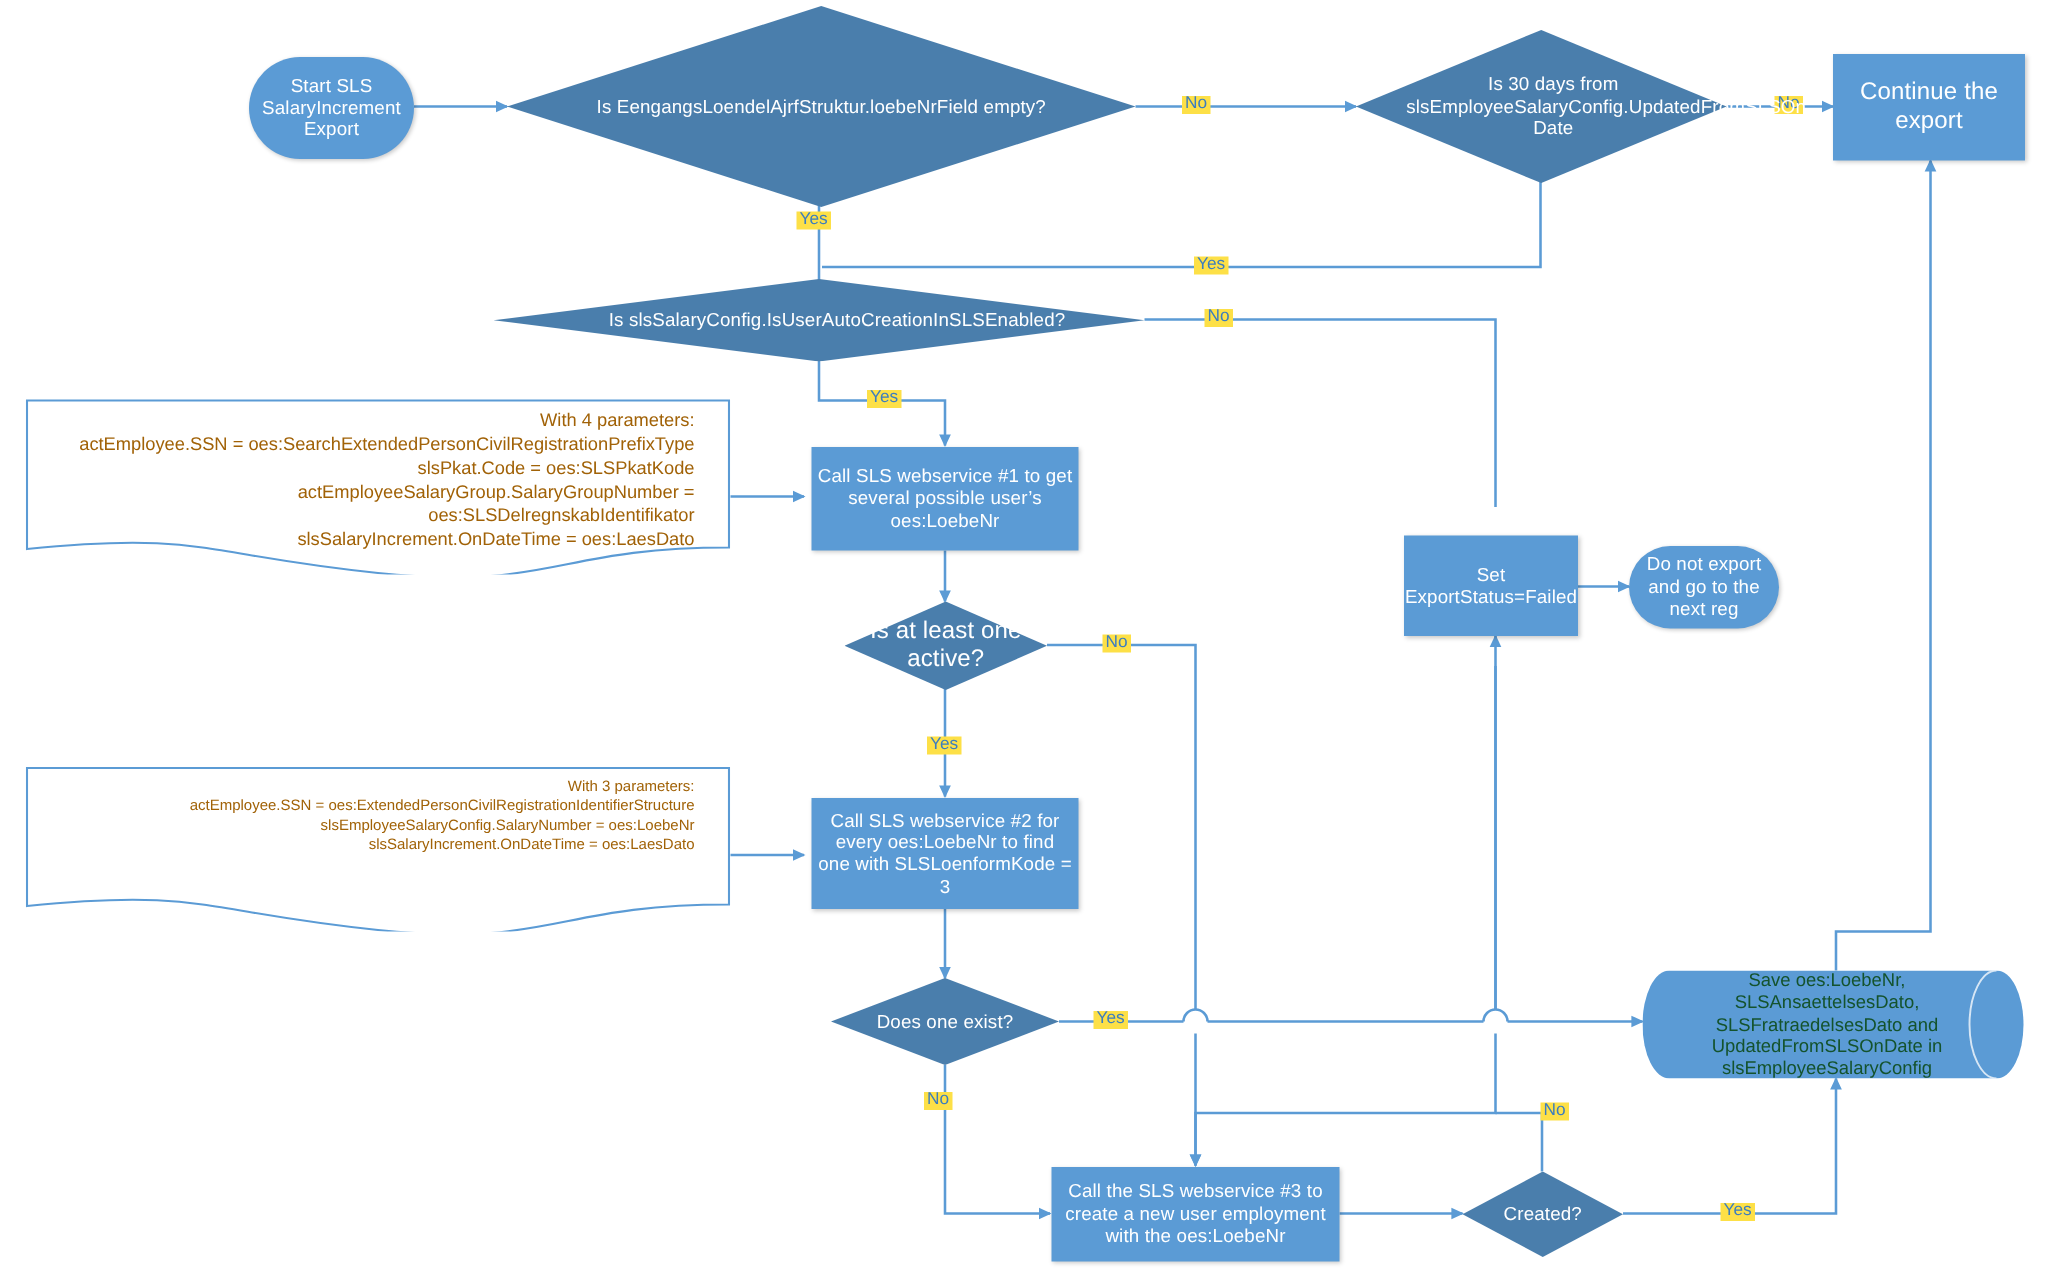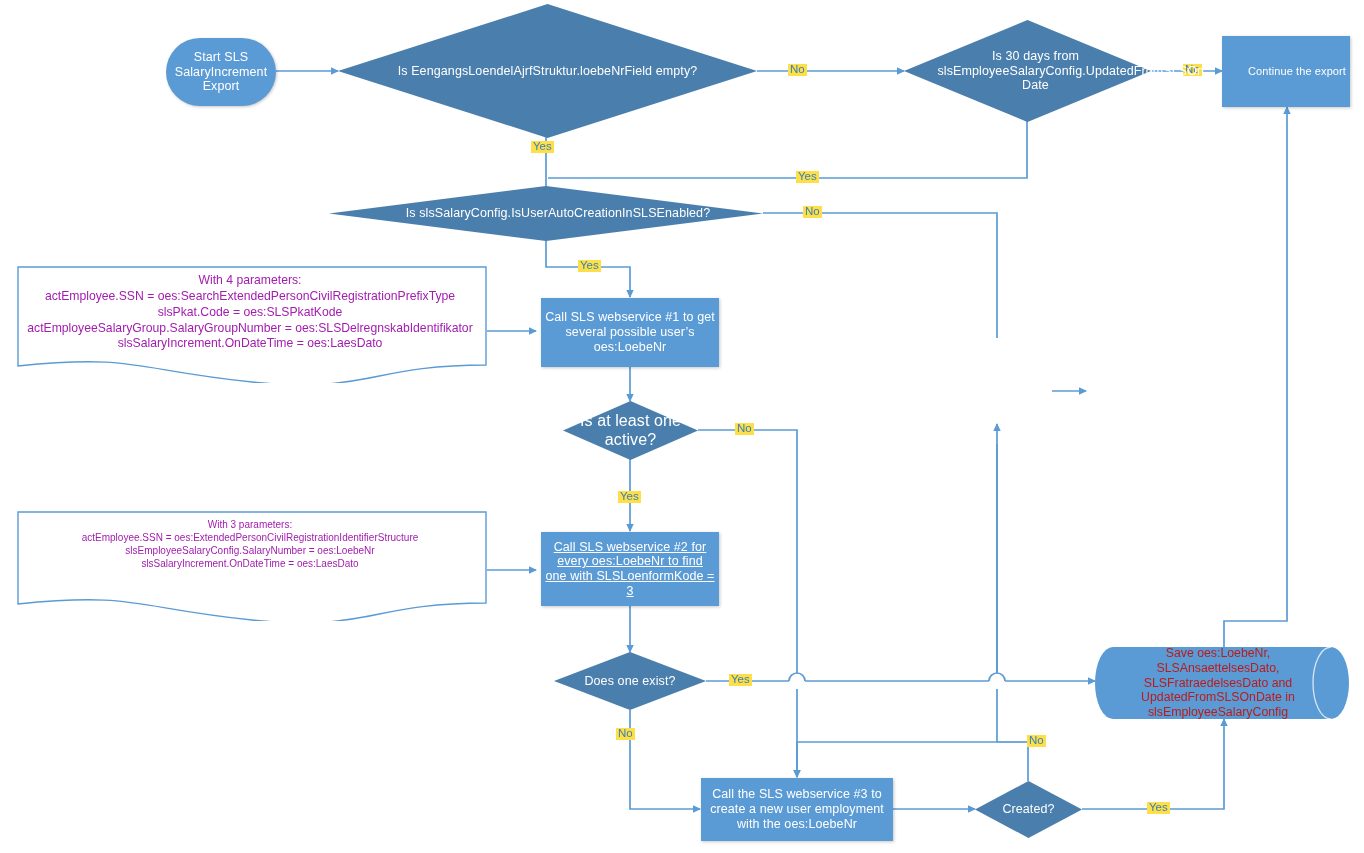--- a/index.html
+++ b/index.html
@@ -20,27 +20,27 @@
   .dec{background:transparent;box-shadow:none;}
   .dec .dia{position:absolute;left:0;top:0;width:100%;height:100%;
             background:#4A7EAC;
             clip-path:polygon(50% 0,100% 50%,50% 100%,0 50%);
             filter:drop-shadow(1px 2px 2px rgba(0,0,0,.25));}
   .dec .lbl{position:relative;z-index:2;}
 
   
   .doc{position:absolute;z-index:5;}
   .doc svg{position:absolute;left:0;top:0;}
-  .doc .lbl{position:absolute;left:10px;top:7px;right:14px;color:#a21caf;
-            text-align:center;line-height:1.30;white-space:pre-line;}
+  .doc .lbl{position:absolute;left:10px;top:7px;right:24px;color:#a16207;
+            text-align:right;line-height:1.30;white-space:pre-line;}
 
   
   .cyl{position:absolute;z-index:5;}
   .cyl svg{position:absolute;left:0;top:0;}
-  .cyl .lbl{position:absolute;left:22px;right:34px;top:0;bottom:0;color:#b91c1c;
+  .cyl .lbl{position:absolute;left:22px;right:34px;top:0;bottom:0;color:#14532d;
             display:flex;align-items:center;justify-content:center;text-align:center;
             line-height:1.20;}
 
   
   #wires{position:absolute;left:0;top:0;width:1364px;height:853px;z-index:2;}
   .edgelbl{position:absolute;color:#3C7DBF;font-size:11.5px;background:#fde047;
            padding:0 2px;z-index:4;white-space:nowrap;line-height:1;}
 </style>
 </head>
 <body>
@@ -127,57 +127,63 @@
 
   <div class="node term" style="left:166px;top:38px;width:110px;height:68px;font-size:12.5px;">
     <span class="lbl">Start SLS SalaryIncrement Export</span>
   </div>
 
   <div class="node dec" style="left:904px;top:20px;width:247px;height:102px;font-size:12.5px;">
     <div class="dia"></div>
     <span class="lbl" style="max-width:196px;margin-left:16px;">Is 30 days from slsEmployeeSalaryConfig.UpdatedFromSLSOn Date</span>
   </div>
 
-  <div class="node proc" style="left:1222px;top:36px;width:128px;height:71px;font-size:11px;justify-content:flex-end;">
+  <div class="node proc" style="left:1222px;top:36px;width:128px;height:71px;font-size:16px;justify-content:flex-end;">
     <span class="lbl">Continue the export</span>
   </div>
 
   <div class="node dec" style="left:329px;top:186px;width:434px;height:55px;font-size:12.5px;">
     <div class="dia"></div>
     <span class="lbl" style="max-width:330px;margin-left:24px;">Is slsSalaryConfig.IsUserAutoCreationInSLSEnabled?</span>
   </div>
 
   <div class="node proc" style="left:541px;top:298px;width:178px;height:69px;font-size:12.5px;">
     <span class="lbl">Call SLS webservice #1 to get several possible user’s oes:LoebeNr</span>
   </div>
 
   <div class="node dec" style="left:563px;top:401px;width:135px;height:59px;font-size:16px;">
     <div class="dia"></div>
     <span class="lbl" style="max-width:104px;">Is at least one active?</span>
   </div>
 
-  <div class="node proc" style="left:541px;top:532px;width:178px;height:74px;font-size:12.5px;text-decoration:underline;">
+  <div class="node proc" style="left:541px;top:532px;width:178px;height:74px;font-size:12.5px;">
     <span class="lbl">Call SLS webservice #2 for every oes:LoebeNr  to find one with SLSLoenformKode = 3</span>
   </div>
 
   <div class="node dec" style="left:554px;top:652px;width:152px;height:58px;font-size:12.5px;">
     <div class="dia"></div>
     <span class="lbl" style="max-width:126px;">Does one exist?</span>
   </div>
 
   <div class="node proc" style="left:701px;top:778px;width:192px;height:63px;font-size:12.5px;">
     <span class="lbl">Call the SLS webservice #3 to create a new user employment with the oes:LoebeNr</span>
   </div>
 
   <div class="node dec" style="left:975px;top:781px;width:107px;height:57px;font-size:12.5px;">
     <div class="dia"></div>
     <span class="lbl">Created?</span>
   </div>
 
-
+  <div class="node proc" style="left:936px;top:357px;width:116px;height:67px;font-size:12.5px;">
+    <span class="lbl">Set ExportStatus=Failed</span>
+  </div>
+
+  <div class="node term" style="left:1086px;top:364px;width:100px;height:55px;font-size:12.5px;">
+    <span class="lbl">Do not export and go to the next reg</span>
+  </div>
 
   <div class="cyl" style="left:1095px;top:647px;width:258px;height:72px;font-size:12.3px;">
     <svg width="258" height="72" viewBox="0 0 258 72" xmlns="http://www.w3.org/2000/svg">
       <path d="M18,0 H236 a18,36 0 0 1 0,72 H18 a18,36 0 0 1 0,-72 z" fill="#5B9BD5"></path>
       <path d="M236,0 a18,36 0 0 0 0,72" fill="none" stroke="#ffffff" stroke-opacity=".75" stroke-width="1.3"></path>
     </svg>
     <span class="lbl">Save oes:LoebeNr, SLSAnsaettelsesDato, SLSFratraedelsesDato and UpdatedFromSLSOnDate  in slsEmployeeSalaryConfig</span>
   </div>
 
   <div class="doc" style="left:17px;top:266px;width:470px;height:117px;font-size:12.2px;">

